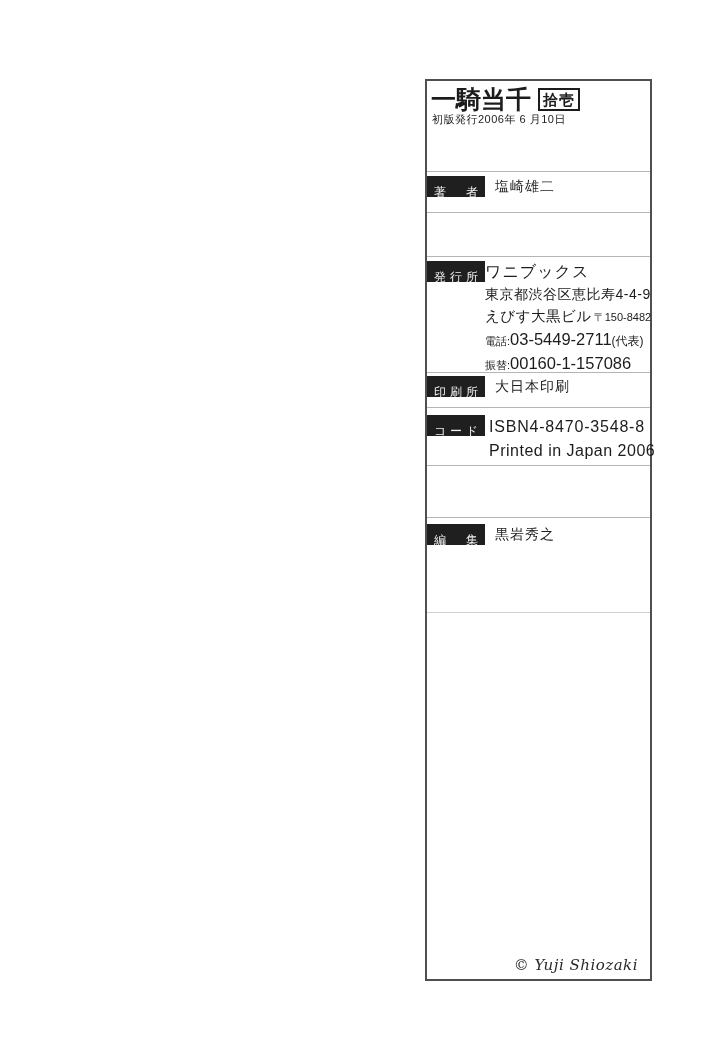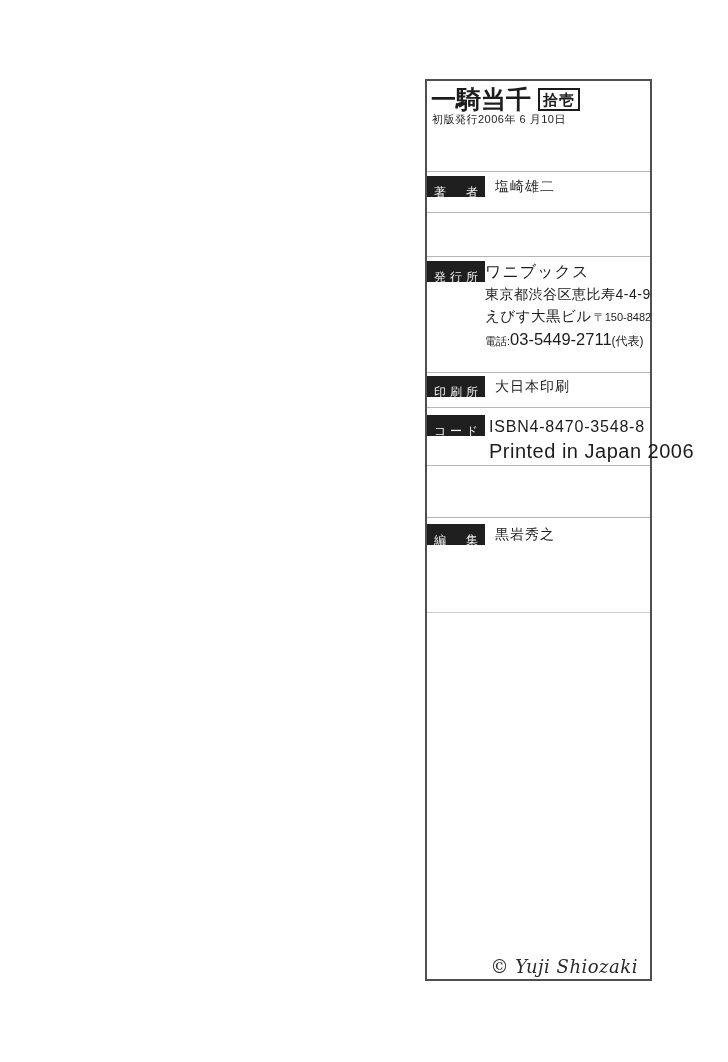--- a/index.html
+++ b/index.html
@@ -92,28 +92,28 @@
   .pub-lines { line-height: 22px; white-space: nowrap; }
   .pub-name   { font-size: 16px;   letter-spacing: 1px; }
   .pub-addr1  { font-size: 14px; letter-spacing: 0.5px; }
   .pub-addr2  { font-size: 14.5px; letter-spacing: 0.5px; }
   .postal     { font-size: 11px;   letter-spacing: 0; margin-left: 2px; }
   .tiny-label { font-size: 11px;   letter-spacing: 0; }
   .num        { font-size: 16.5px; letter-spacing: 0; }
   .tiny-note  { font-size: 12px;   letter-spacing: 0; }
   .code-lines { margin-left: 4px; line-height: 24px; white-space: nowrap; }
   .isbn-line    { font-size: 16px; letter-spacing: 0.8px; }
-  .printed-line { font-size: 20px; letter-spacing: 0.5px; }
+  .printed-line { font-size: 16px; letter-spacing: 0.5px; }
   .copyright-notice {
     position: absolute;
     right: 12px;
     top: 875px;
     font-family: "DejaVu Serif", "Liberation Serif", serif;
     font-style: italic;
-    font-size: 18px;
+    font-size: 15px;
     color: #2a2a2a;
     letter-spacing: 0.5px;
     white-space: nowrap;
   }
 </style>
 </head>
 <body>
 
 <div class="page">
   <div class="colophon-box">
@@ -137,20 +137,21 @@
 
     <div class="rule" style="top:175px"></div>
 
     <div class="info-row" style="top:180px">
       <span class="row-label">発行所</span>
       <div class="pub-lines">
         <div class="pub-name">ワニブックス</div>
         <div class="pub-addr1">東京都渋谷区恵比寿4-4-9</div>
         <div><span class="pub-addr2">えびす大黒ビル</span><span class="postal">〒150-8482</span></div>
         <div><span class="tiny-label">電話:</span><span class="num">03-5449-2711</span><span class="tiny-note">(代表)</span></div>
+        <div><span class="tiny-label">振替:</span><span class="num">00160-1-157086</span></div>
       </div>
     </div>
 
     <div class="rule" style="top:291px"></div>
 
     <div class="info-row" style="top:295px">
       <span class="row-label">印刷所</span>
       <span class="row-value">大日本印刷</span>
     </div>
 

